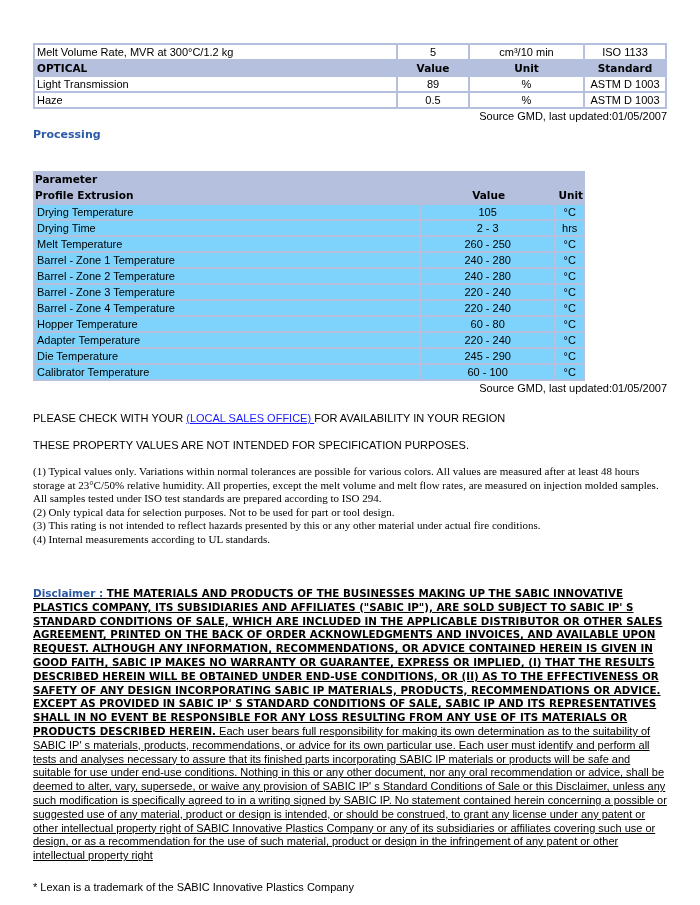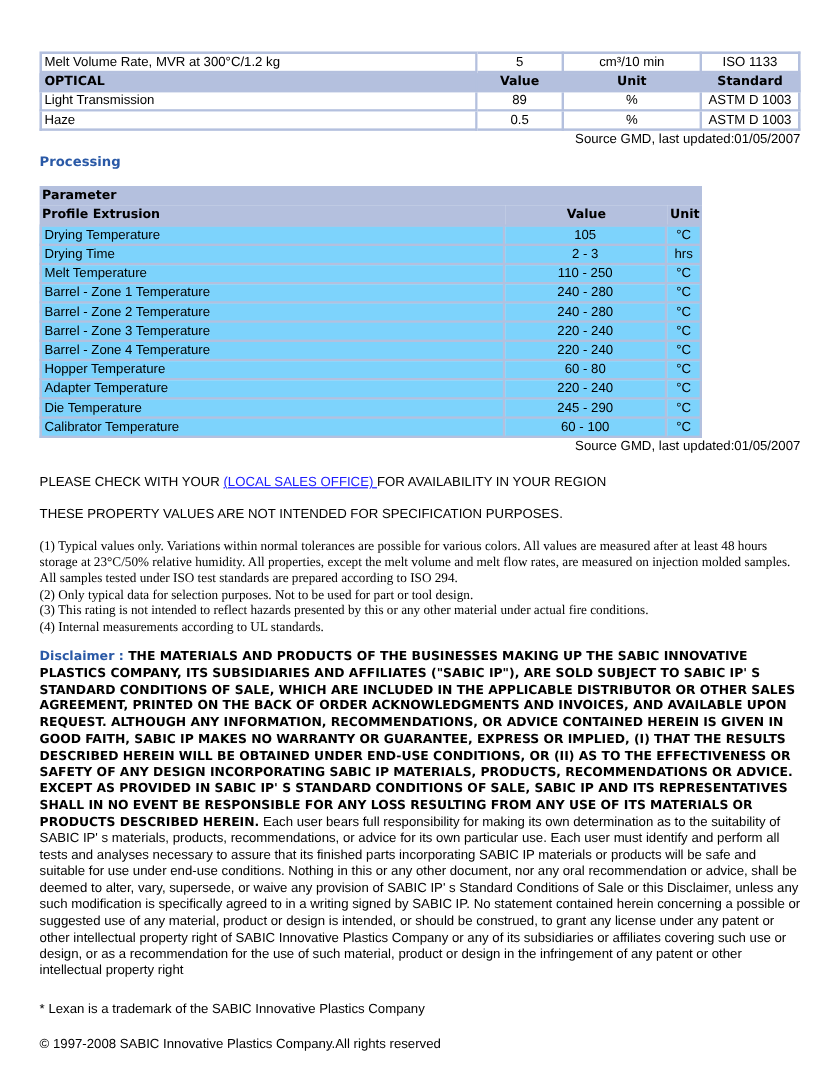--- a/index.html
+++ b/index.html
@@ -16,36 +16,36 @@
   }
   table.dt td:first-child { border-left: 2px solid #b4c0de; }
   table.dt tr:first-child td { border-top: 2px solid #b4c0de; }
   table.dt tr.hdr td {
     background: #b4c0de; font-weight: bold; font-family: "DejaVu Sans", sans-serif; font-size: 10.5px;
   }
   .c { text-align: center; }
   .src { text-align: right; height: 15px; line-height: 15px; font-size: 11px; }
   .section {
     color: #2a59a6; font-weight: bold; font-family: "DejaVu Sans", sans-serif; font-size: 11px;
-    margin: 4px 0 14px 0;
+    margin: 4px 0 30px 0;
   }
   table.pt { width: 552px; border-collapse: separate; border-spacing: 0; }
   table.pt td {
     background: #7dd3fc; height: 14px; padding: 0 2px; line-height: 14px;
     border-right: 2px solid #b4c0de; border-bottom: 2px solid #b4c0de; white-space: nowrap;
   }
   table.pt td:first-child { border-left: 2px solid #b4c0de; }
   table.pt tr.hdr td { background: #b4c0de; font-weight: bold; font-family: "DejaVu Sans", sans-serif; font-size: 10.5px; border-bottom: 0; height: 16px; line-height: 16px; }
   table.pt tr.hdr2 td { border-bottom: 2px solid #b4c0de; }
   .notice { margin-top: 15px; font-size: 11px; line-height: 14px; }
   .notice p { margin: 0 0 13px 0; }
   a.link { color: #1a1aff; text-decoration: underline; }
   .notes { font-size: 11px; line-height: 13.5px; margin-top: 0; }
   .notes div { margin: 0; font-family: Liberation Serif, serif; }
-  .disc { margin-top: 11px; line-height: 13.8px; font-size: 11px; }
+  .disc { margin-top: 41px; line-height: 13.8px; font-size: 11px; text-decoration: underline; }
   .disc .lbl { color: #2a59a6; font-weight: bold; font-family: "DejaVu Sans", sans-serif; font-size: 10.5px; }
   .disc .caps { font-weight: bold; font-family: "DejaVu Sans", sans-serif; font-size: 10.3px; letter-spacing: 0; }
   .foot { margin-top: 18px; font-size: 11px; }
   .foot div { margin-bottom: 17px; }
 </style>
 </head>
 <body>
 
 <div class="wrap">
 
@@ -107,21 +107,21 @@
           <td class="c">105</td>
           <td class="c">°C</td>
         </tr>
     <tr>
           <td>Drying Time</td>
           <td class="c">2 - 3</td>
           <td class="c">hrs</td>
         </tr>
     <tr>
           <td>Melt Temperature</td>
-          <td class="c">110 - 250</td>
+          <td class="c">260 - 250</td>
           <td class="c">°C</td>
         </tr>
     <tr>
           <td>Barrel - Zone 1 Temperature</td>
           <td class="c">240 - 280</td>
           <td class="c">°C</td>
         </tr>
     <tr>
           <td>Barrel - Zone 2 Temperature</td>
           <td class="c">240 - 280</td>

